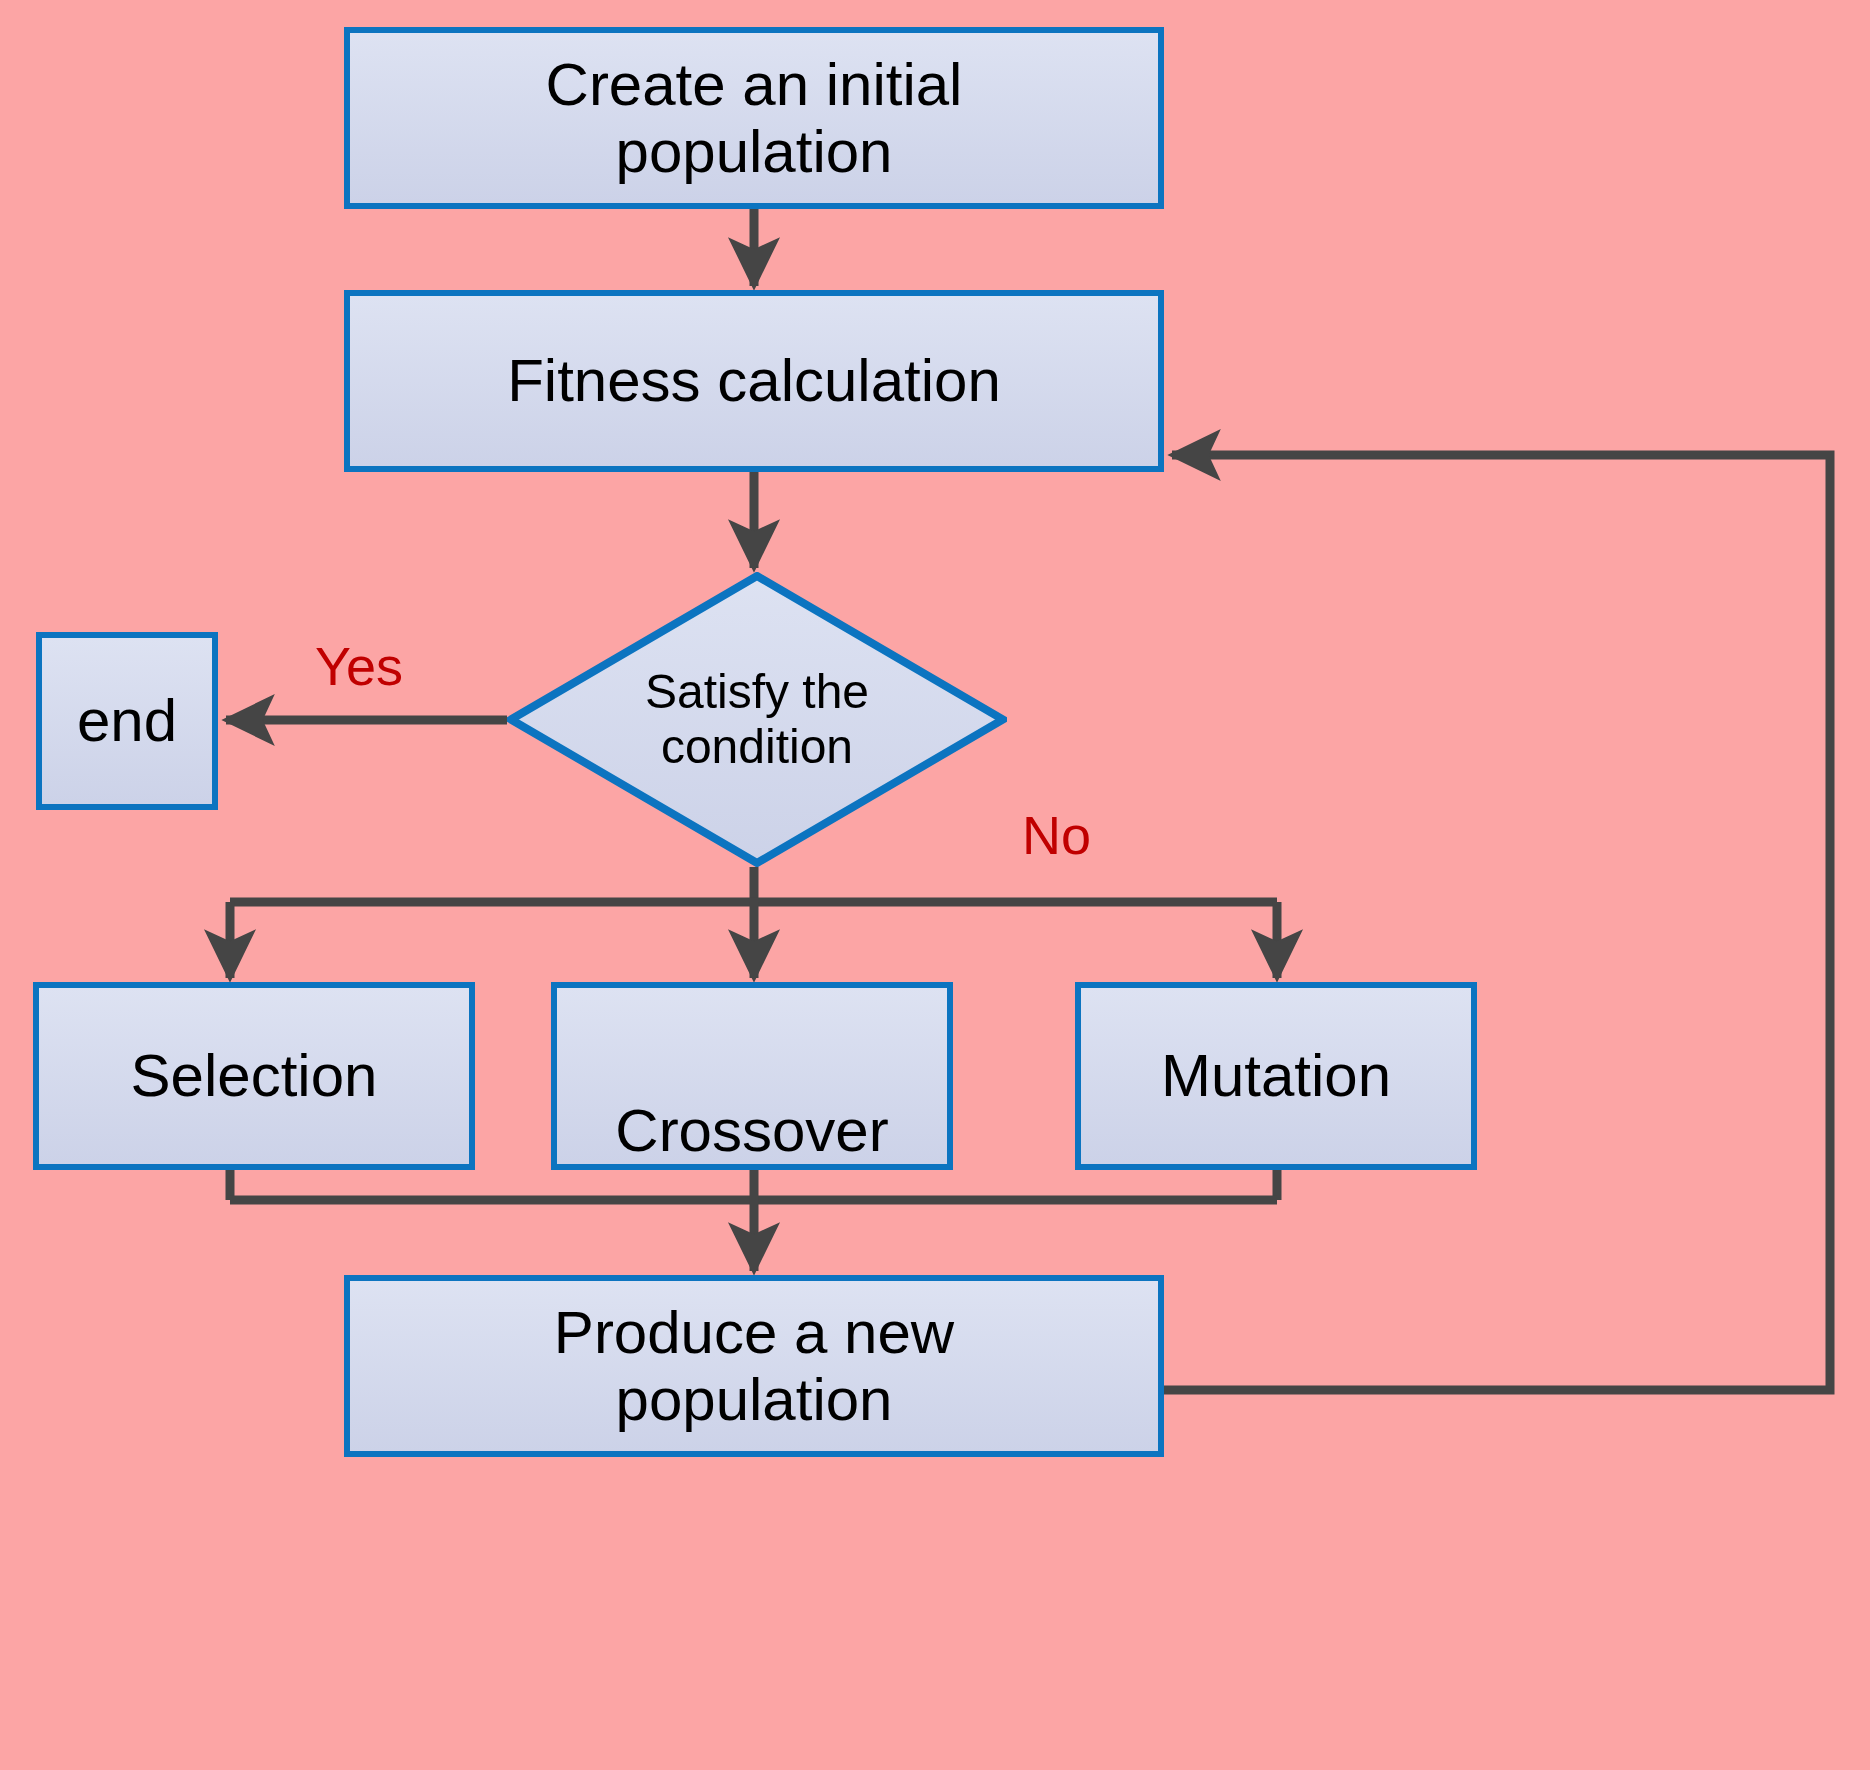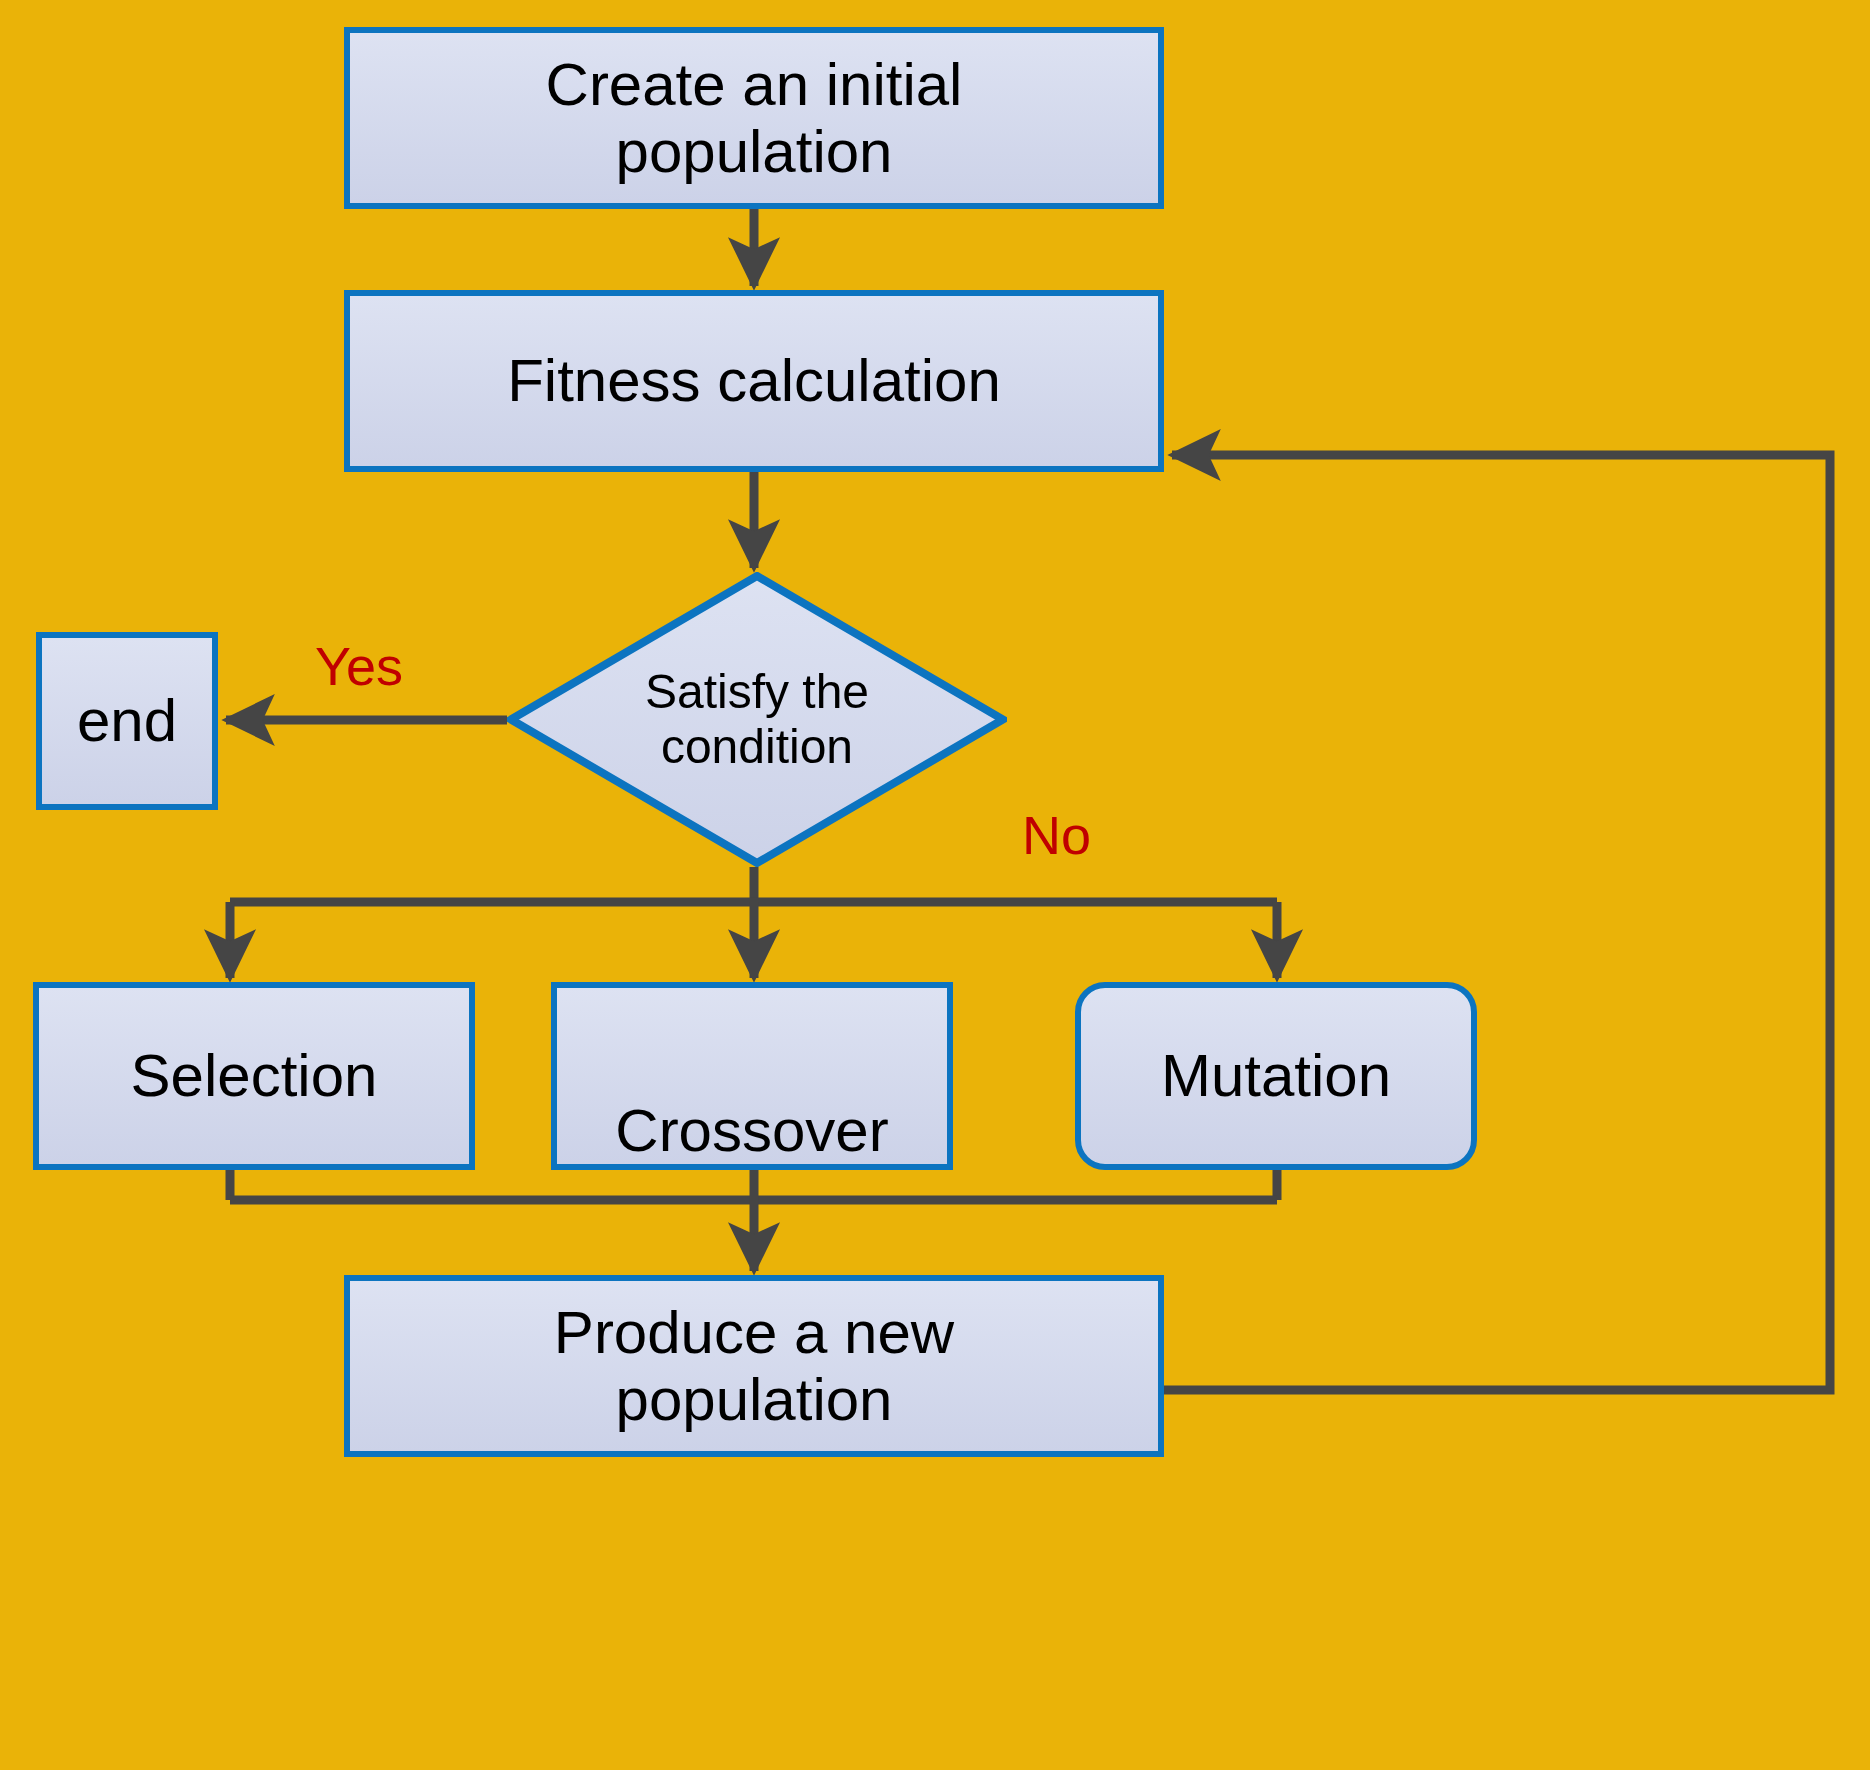--- a/index.html
+++ b/index.html
@@ -7,21 +7,21 @@
     padding: 0;
     background: #ffffff;
   }
   body {
     font-family: "Liberation Sans", sans-serif;
   }
   #canvas {
     position: relative;
     width: 1870px;
     height: 1770px;
-    background: #eab308;
+    background: #fca5a5;
     overflow: hidden;
   }
   .svg-layer {
     position: absolute;
     left: 0;
     top: 0;
     width: 1870px;
     height: 1770px;
   }
   .node {
@@ -146,21 +146,21 @@
   </div>
 
   <div class="node" style="left:33px; top:982px; width:442px; height:188px; font-size:60px;align-items:center;">
     <span class="node-text">Selection</span>
   </div>
 
   <div class="node" style="left:551px; top:982px; width:402px; height:188px; font-size:60px;align-items:flex-end;">
     <span class="node-text">Crossover</span>
   </div>
 
-  <div class="node" style="left:1075px; top:982px; width:402px; height:188px; font-size:60px;border-radius:30px;">
+  <div class="node" style="left:1075px; top:982px; width:402px; height:188px; font-size:60px;">
     <span class="node-text">Mutation</span>
   </div>
 
   <div class="node" style="left:344px; top:1275px; width:820px; height:182px; font-size:60px;">
     <span class="node-text">Produce a new
 population</span>
   </div>
 
   <div class="edge-label" style="left:315px; top:639px;">Yes</div>
 

